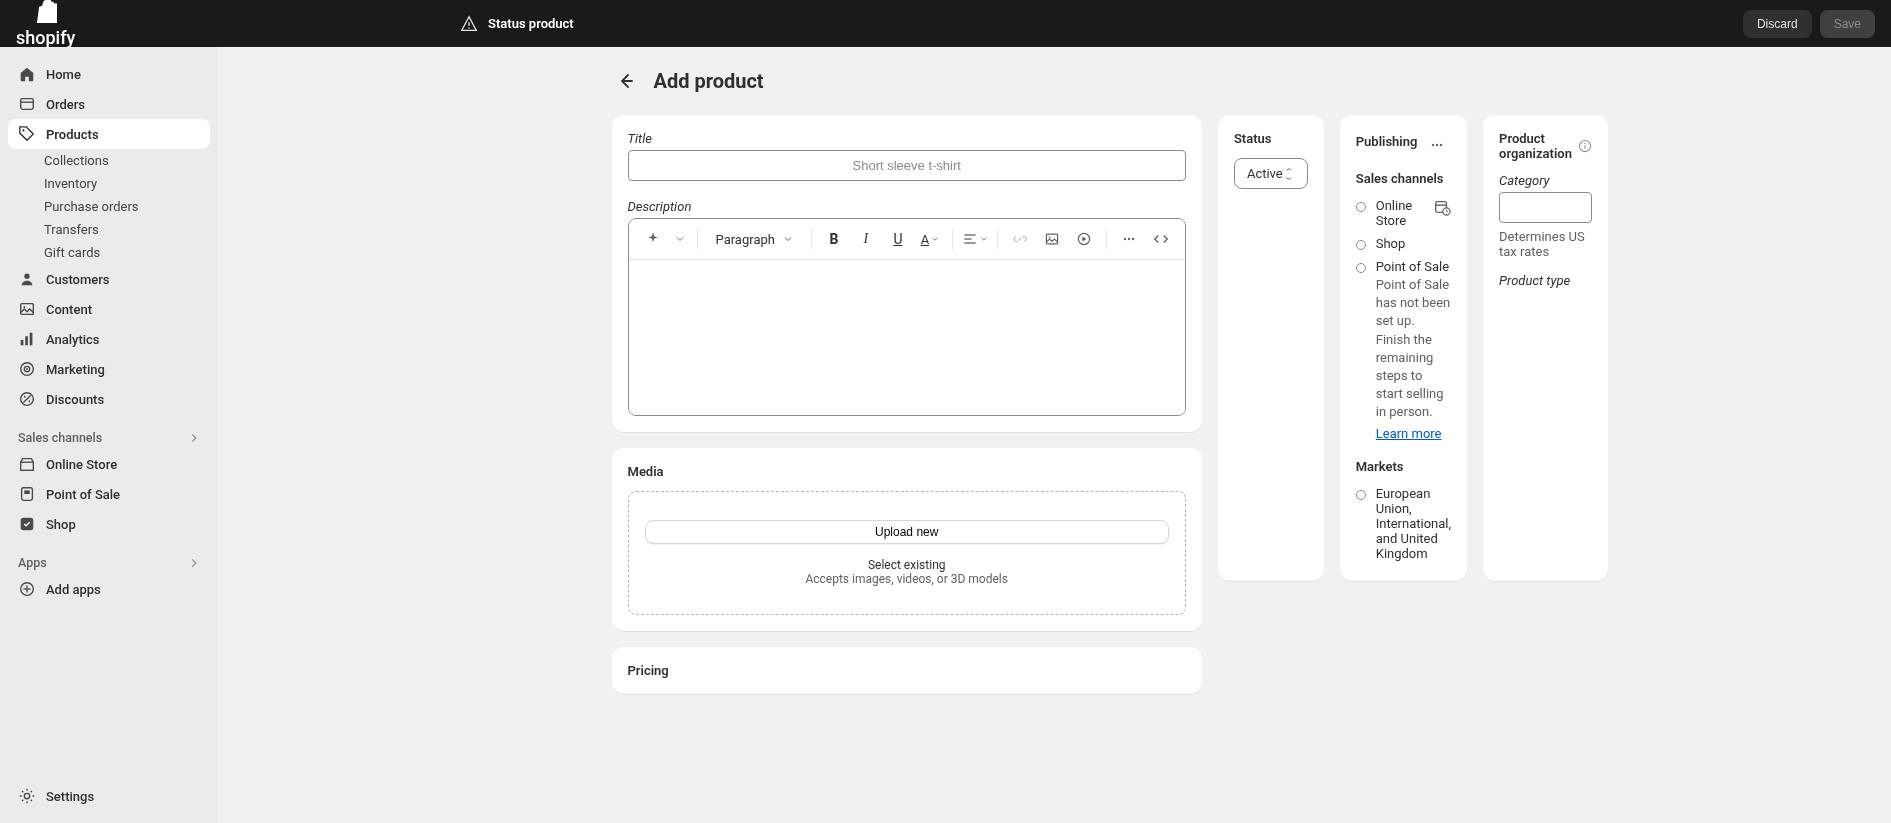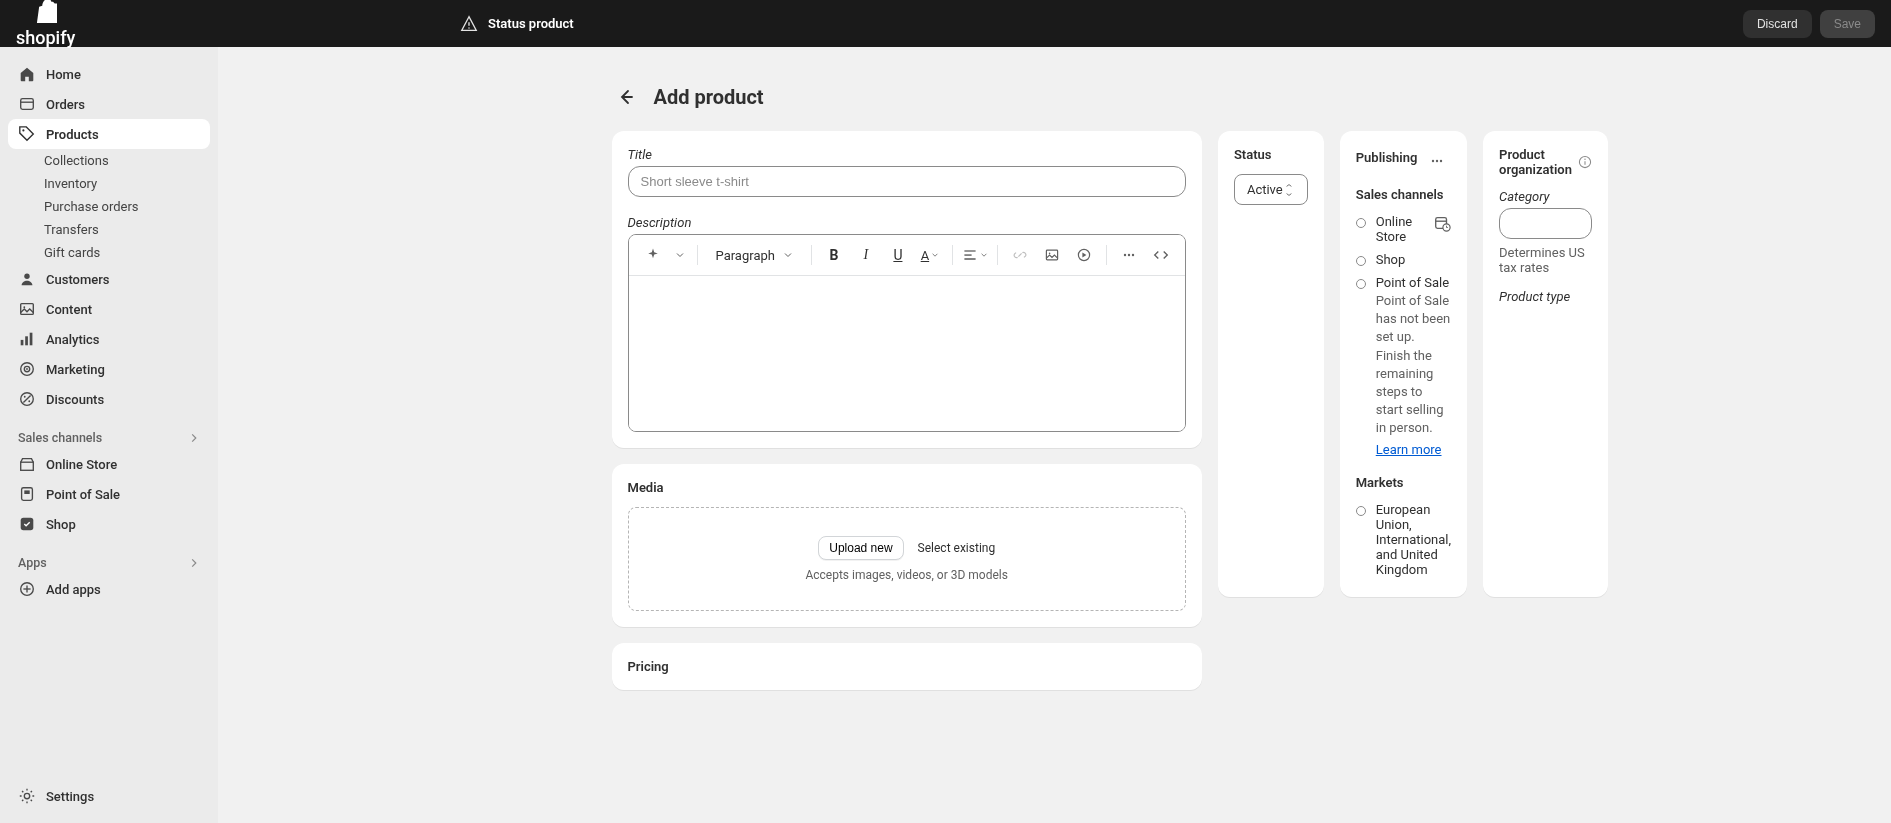--- a/index.html
+++ b/index.html
@@ -13,42 +13,42 @@
 .btn-discard { background: #303030; color: #e3e3e3; }
 .btn-save { background: #404040; color: #8a8a8a; }
 .layout { display: flex; min-height: calc(100vh - 47px); }
 .sidebar { width: 218px; background: #ebebeb; padding: 12px 8px; display: flex; flex-direction: column; }
 .nav-item { display: flex; align-items: center; gap: 10px; padding: 6px 10px; border-radius: 8px; color: #303030; cursor: pointer; font-weight: 500; font-size: 13px; }
 .nav-item.active { background: #fff; font-weight: 600; }
 .nav-sub { padding-left: 36px; padding-top: 4px; padding-bottom: 4px; font-size: 13px; font-weight: 450; cursor: pointer; color: #444; }
 .nav-icon { width: 18px; height: 18px; display: inline-flex; align-items: center; justify-content: center; flex-shrink: 0; }
 .nav-section { display: flex; align-items: center; justify-content: space-between; padding: 8px 10px 4px; font-size: 12.5px; font-weight: 500; color: #616161; margin-top: 8px; cursor: pointer;}
 .sidebar-footer { margin-top: auto; }
-.main { flex: 1; padding: 36px 0 40px; overflow-y: auto; }
+.main { flex: 1; padding: 20px 0 40px; overflow-y: auto; }
 .main-inner { width: 886px; margin: 0 auto; display: flex; gap: 16px; align-items: flex-start; }
 .page-header { width: 886px; margin: 0 auto 20px; display: flex; align-items: center; gap: 14px; }
 .page-title { font-size: 20px; font-weight: 700; }
 .back-btn { width: 28px; height: 28px; display: flex; align-items: center; justify-content: center; border-radius: 8px; cursor: pointer; }
 .col-left { flex: 1; display: flex; flex-direction: column; gap: 16px; }
 .col-right { width: 288px; display: flex; flex-direction: row; gap: 16px; }
 .card { background: #fff; border-radius: 12px; padding: 16px; box-shadow: 0 1px 0 rgba(0,0,0,0.07); }
 .card-title { font-size: 13px; font-weight: 600; margin-bottom: 12px; }
 .label { font-size: 13px; color: #303030; margin-bottom: 4px; display: block; font-style: italic; }
-.input { width: 100%; border: 1px solid #8a8a8a; border-radius: 12px; padding: 7px 12px; font-size: 13px; background: #fff; }
+.input { width: 100%; border: 1px solid #8a8a8a; border-radius: 4px; padding: 7px 12px; font-size: 13px; background: #fff; text-align: center; }
 .input::placeholder { color: #8a8a8a; }
 .select { width: 100%; border: 1px solid #8a8a8a; border-radius: 8px; padding: 7px 12px; font-size: 13px; background: #fff; display: flex; justify-content: space-between; align-items: center; cursor: pointer; }
 .editor { border: 1px solid #8a8a8a; border-radius: 8px; overflow: hidden; }
 .editor-toolbar { display: flex; align-items: center; padding: 6px 10px; gap: 4px; border-bottom: 1px solid #e1e3e5; background: #fff; position: relative;}
 .editor-body { min-height: 155px; background: #fff; padding: 12px; }
 .tb-btn { width: 28px; height: 28px; display: inline-flex; align-items: center; justify-content: center; border-radius: 6px; cursor: pointer; color: #616161; }
 .tb-divider { width: 1px; height: 20px; background: #e1e3e5; margin: 0 4px; }
 .tb-para { display: inline-flex; align-items: center; gap: 8px; padding: 4px 10px; cursor: pointer; color: #303030; font-size: 13px; }
 .tb-right { margin-left: auto; }
 .media-drop { border: 1px dashed #b5b5b5; border-radius: 8px; padding: 28px 16px; text-align: center; }
-.media-actions { display: flex; justify-content: center; gap: 14px; margin-bottom: 8px; }
+.media-actions { display: flex; justify-content: center; gap: 14px; margin-bottom: 0; flex-direction: column; }
 .btn-upload { background: #fff; border: 1px solid #d2d5d8; border-radius: 8px; padding: 4px 10px; font-size: 12px; cursor: pointer; box-shadow: 0 1px 0 rgba(0,0,0,0.05);}
 .link-plain { font-size: 12px; cursor: pointer; color: #303030; align-self: center;}
 .media-hint { font-size: 12px; color: #616161; }
 .card-head-row { display: flex; justify-content: space-between; align-items: center; margin-bottom: 12px; }
 .subhead { font-size: 13px; font-weight: 600; color: #303030; margin-bottom: 8px; }
 .channel-row { display: flex; align-items: flex-start; gap: 10px; padding: 4px 0; font-size: 13px; }
 .circle { width: 10px; height: 10px; border: 1.5px solid #8a8a8a; border-radius: 50%; flex-shrink: 0; margin-top: 4px; }
 .channel-text { flex: 1; }
 .pos-note { color: #616161; margin-top: 2px; font-size: 13px; line-height: 1.4;}
 .link-blue { color: #005bd3; text-decoration: underline; cursor: pointer; margin-top: 4px; display: inline-block; font-size: 13px;}

